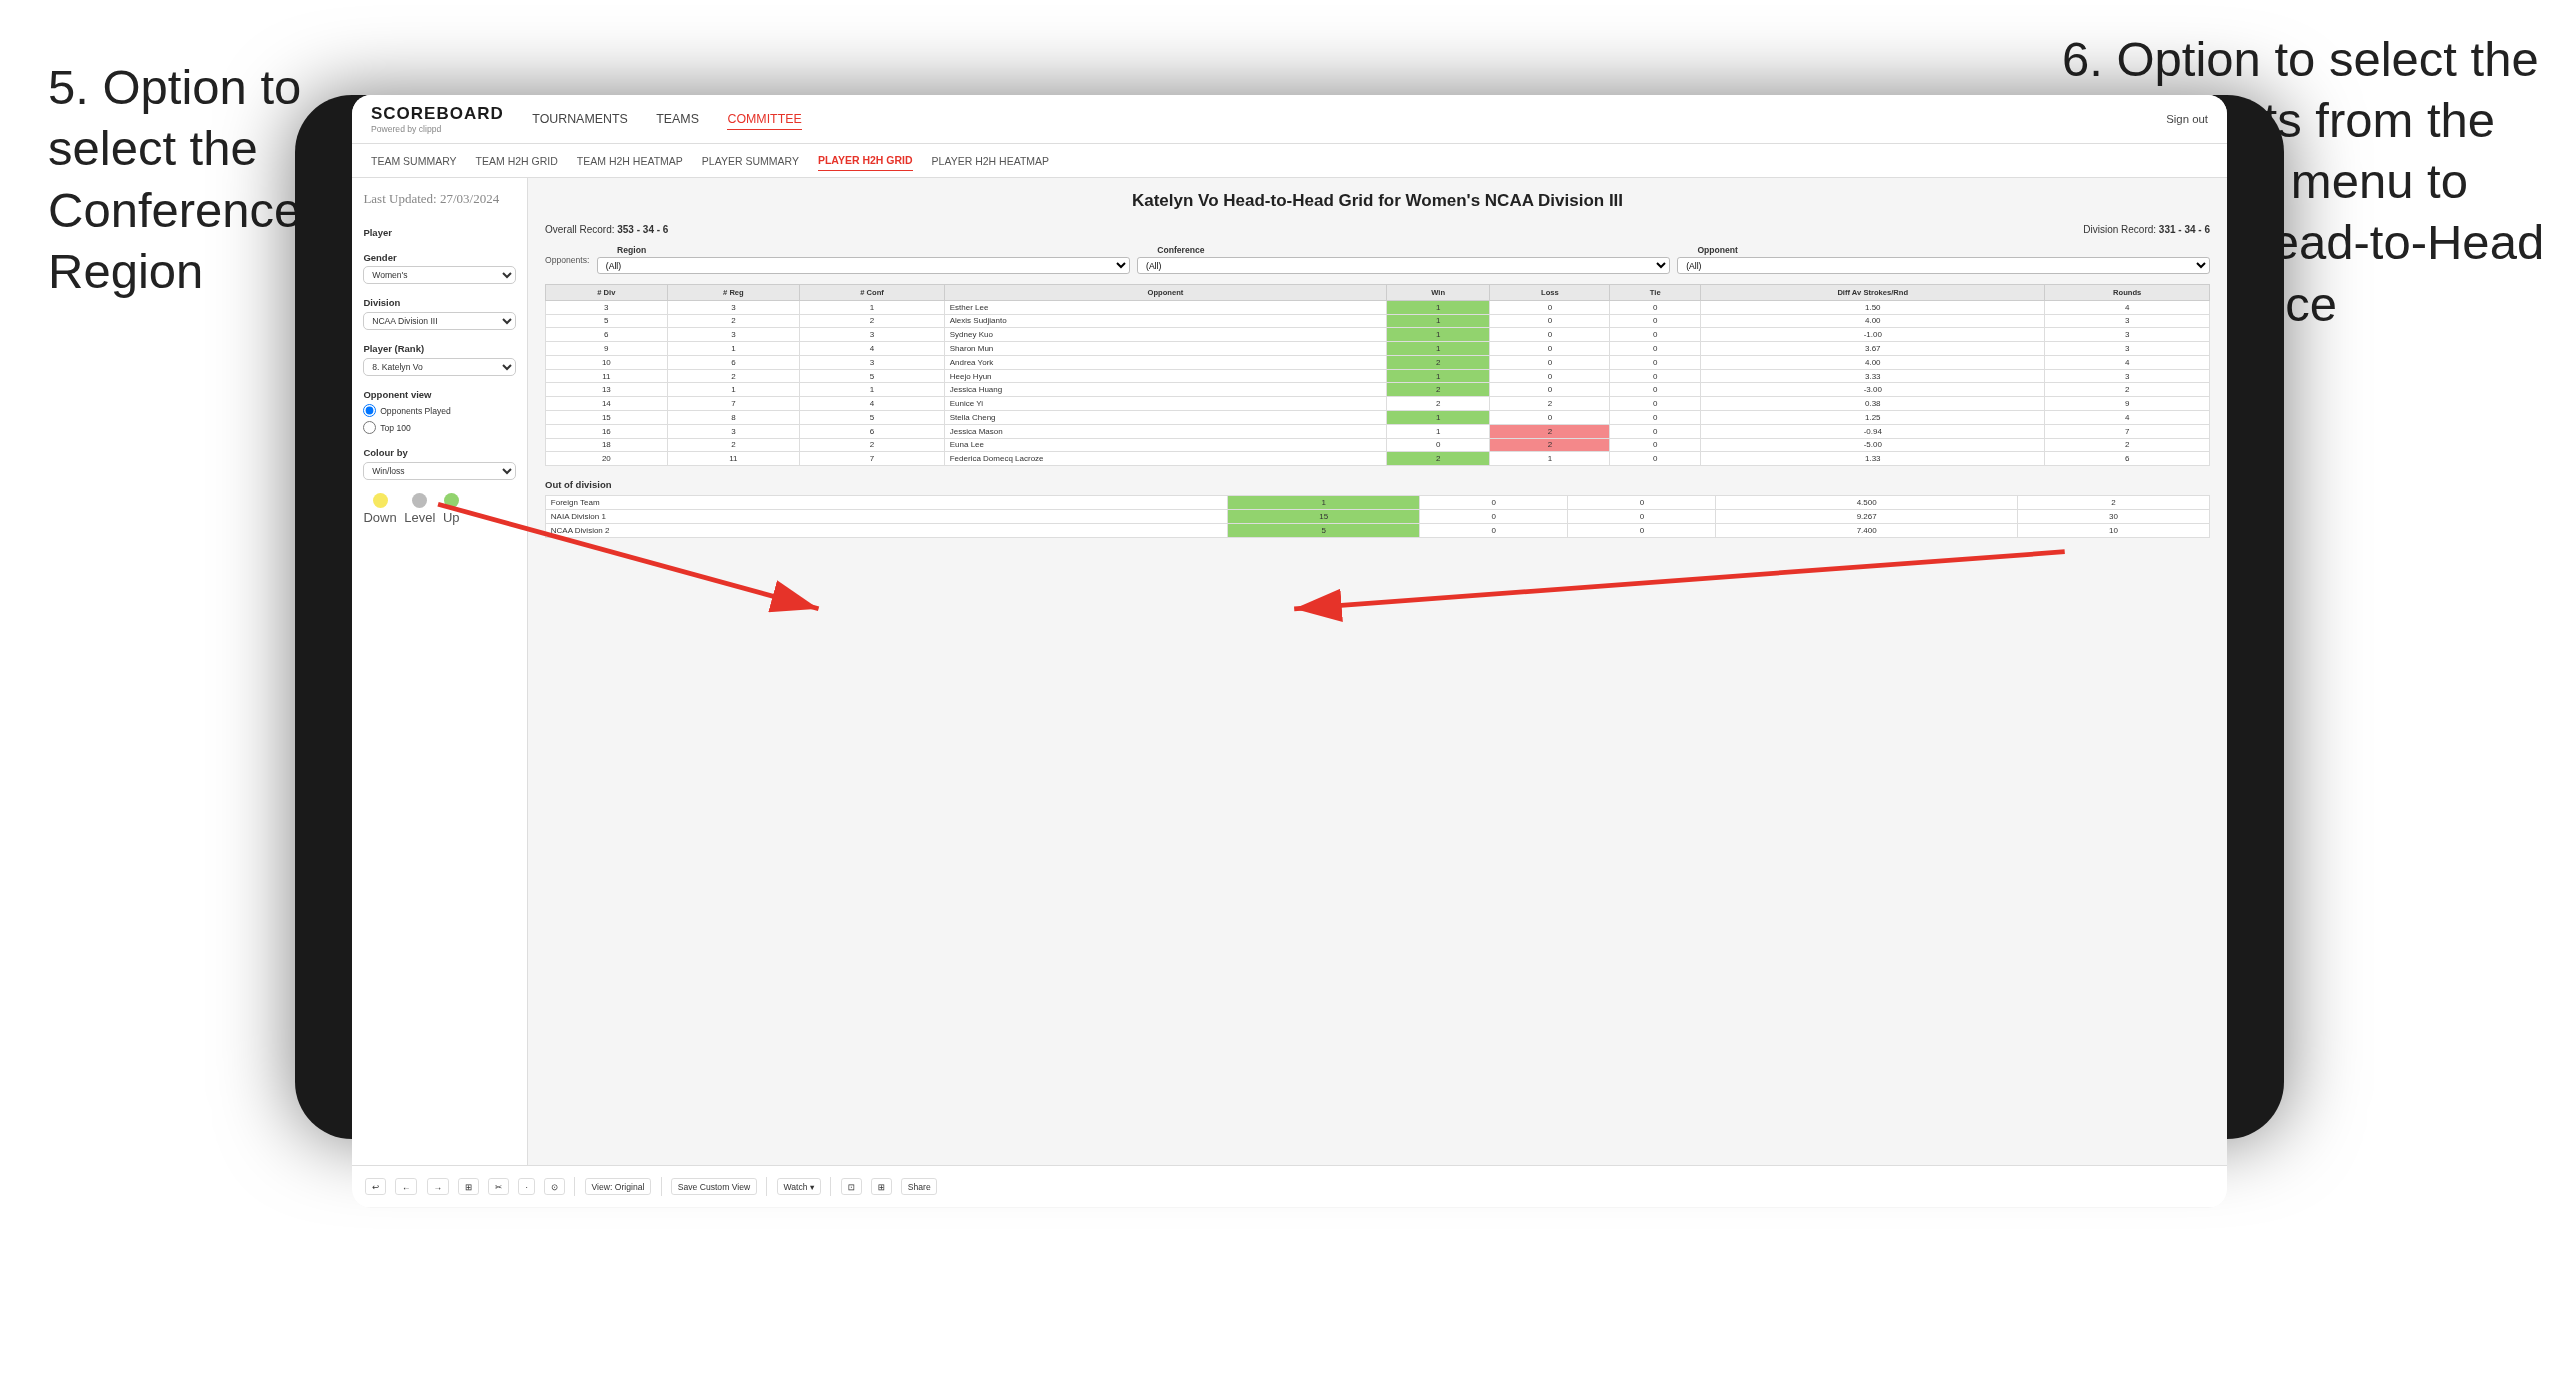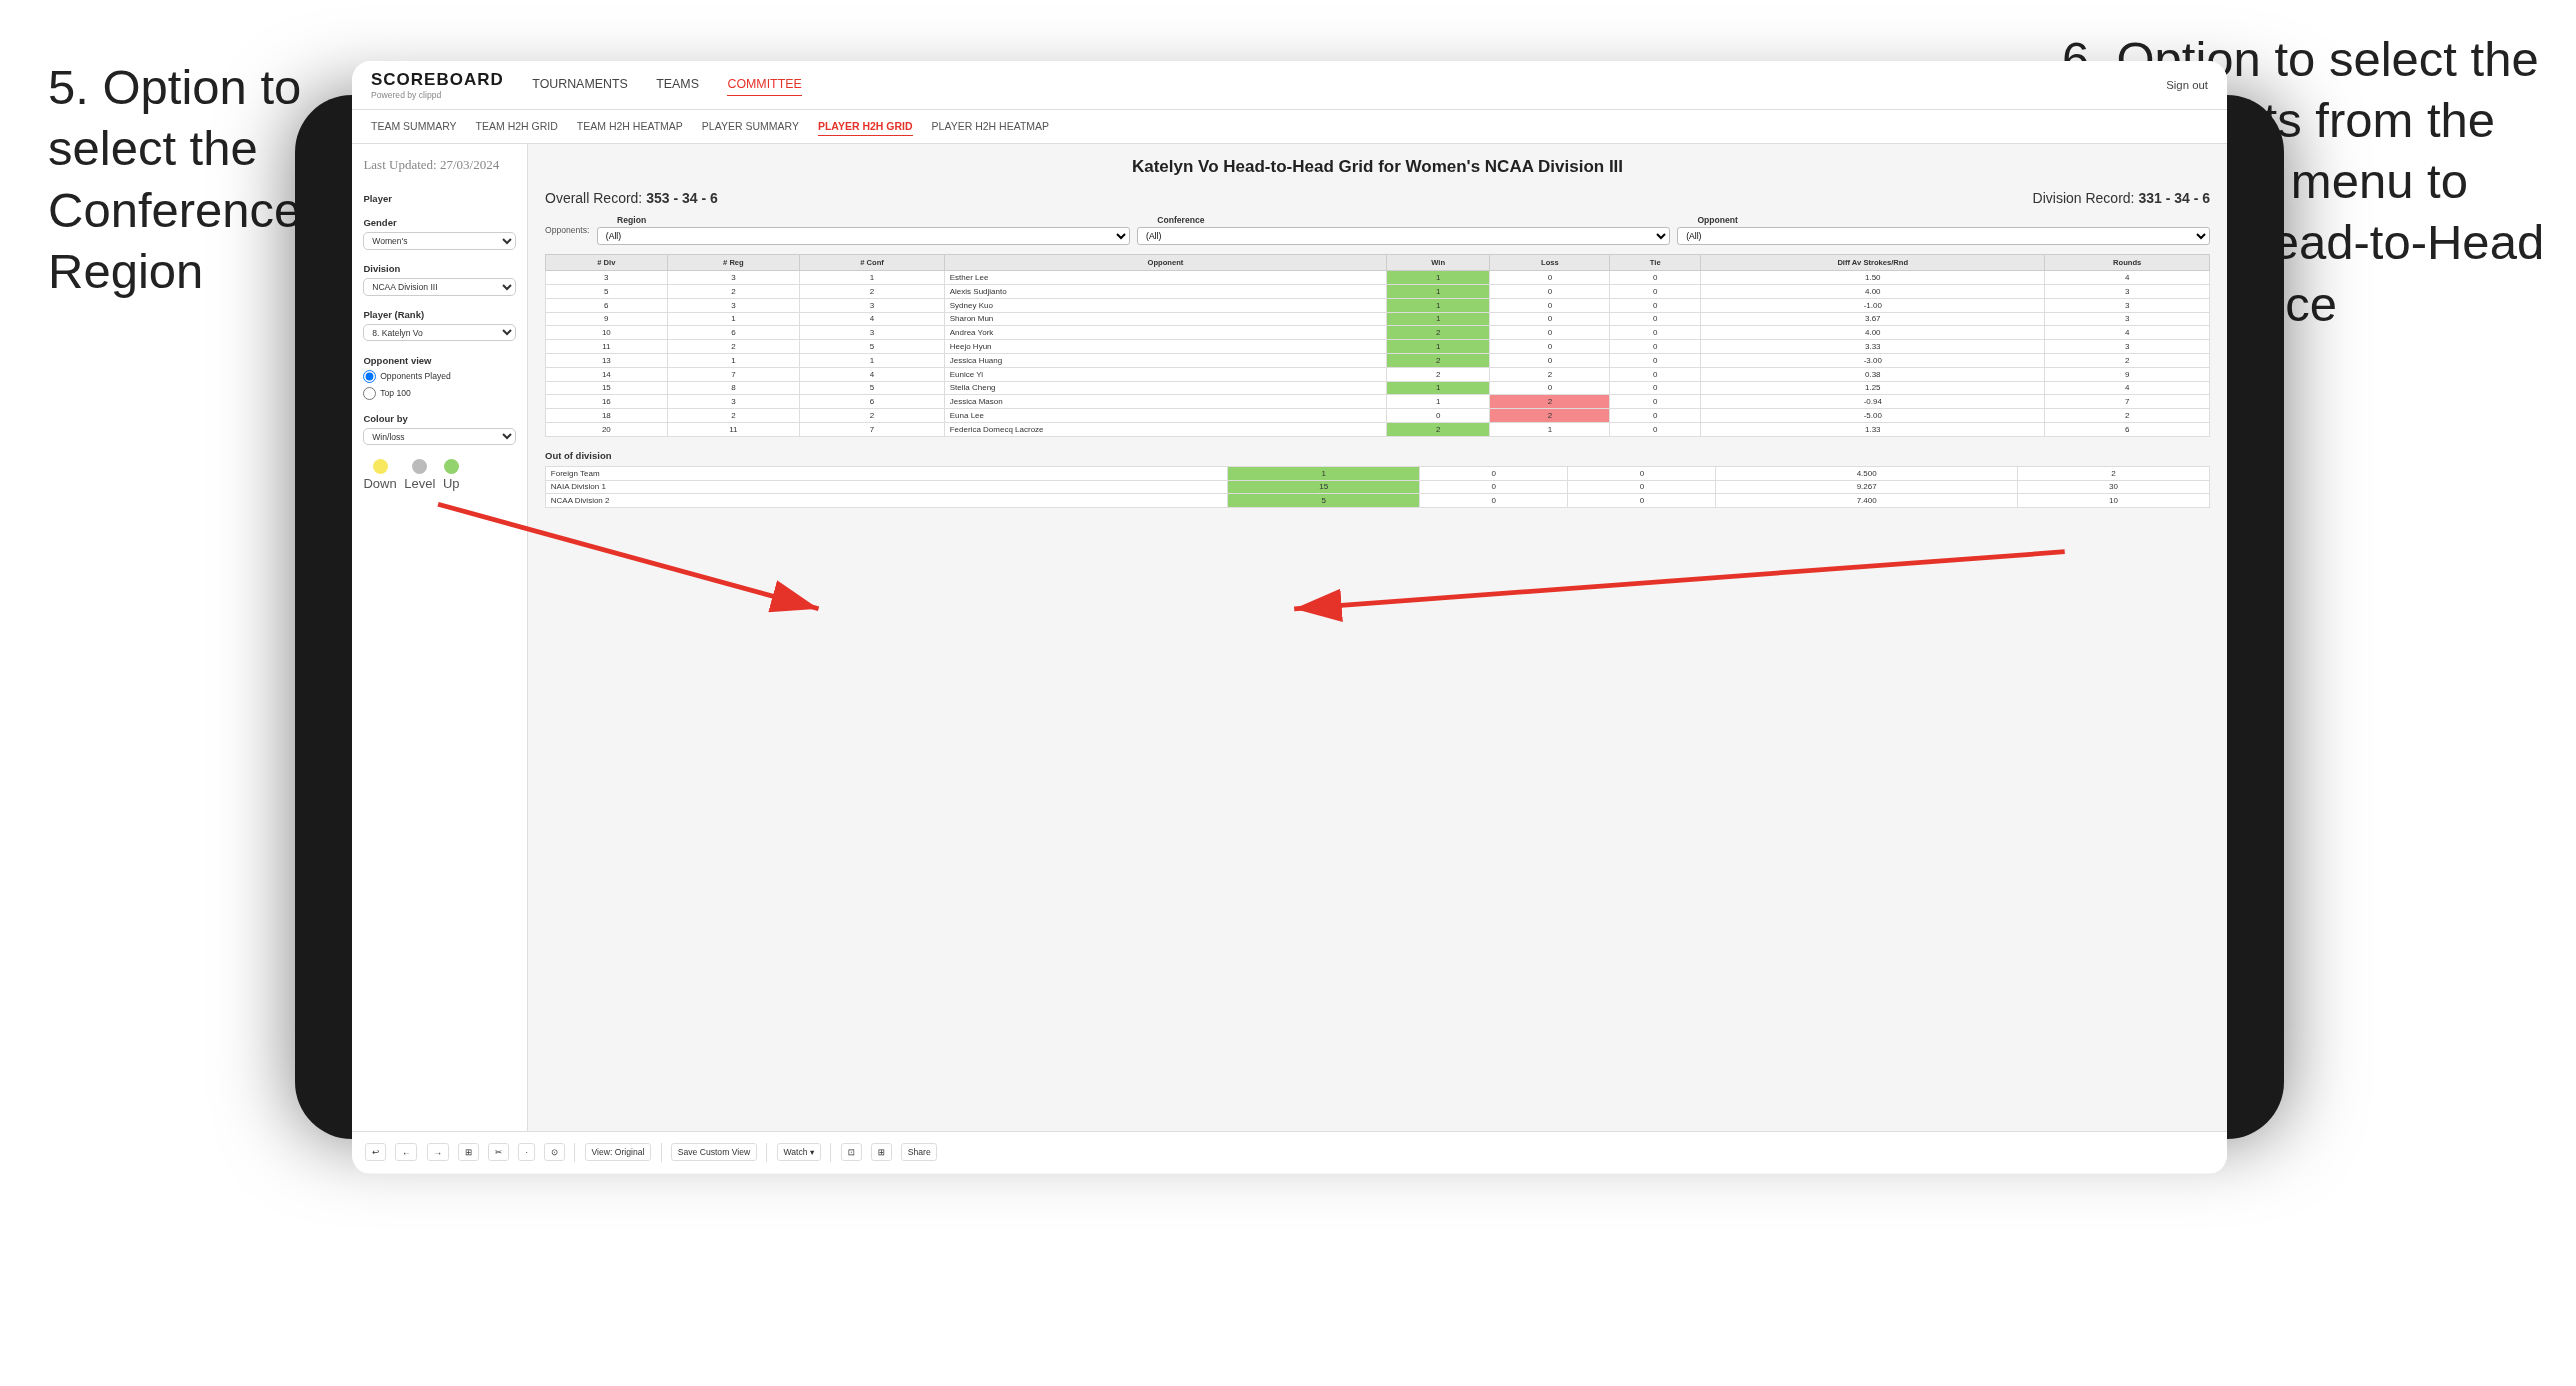--- a/index.html
+++ b/index.html
@@ -39,21 +39,20 @@
     .tablet {
       position: absolute;
       left: 295px;
       top: 95px;
       width: 1989px;
       height: 1044px;
       background: #1a1a1a;
       border-radius: 57px;
       box-shadow: 0 0 76px rgba(0,0,0,0.5);
       display: flex;
-      align-items: center;
       justify-content: center;
     }
     .tablet-screen {
       width: 1875px;
       height: 1113px;
       background: #f5f5f5;
       border-radius: 19px;
       overflow: hidden;
       position: relative;
     }
@@ -208,21 +207,21 @@
     .page-title {
       font-size: 17px;
       font-weight: 700;
       color: #222;
       text-align: center;
       margin-bottom: 13px;
     }
     .records-row {
       display: flex;
       justify-content: space-between;
-      font-size: 14px;
+      font-size: 10px;
       color: #333;
       margin-bottom: 9.5px;
     }
 
     
     .filter-row {
       display: flex;
       align-items: center;
       gap: 7.6px;
       margin-bottom: 9.5px;

